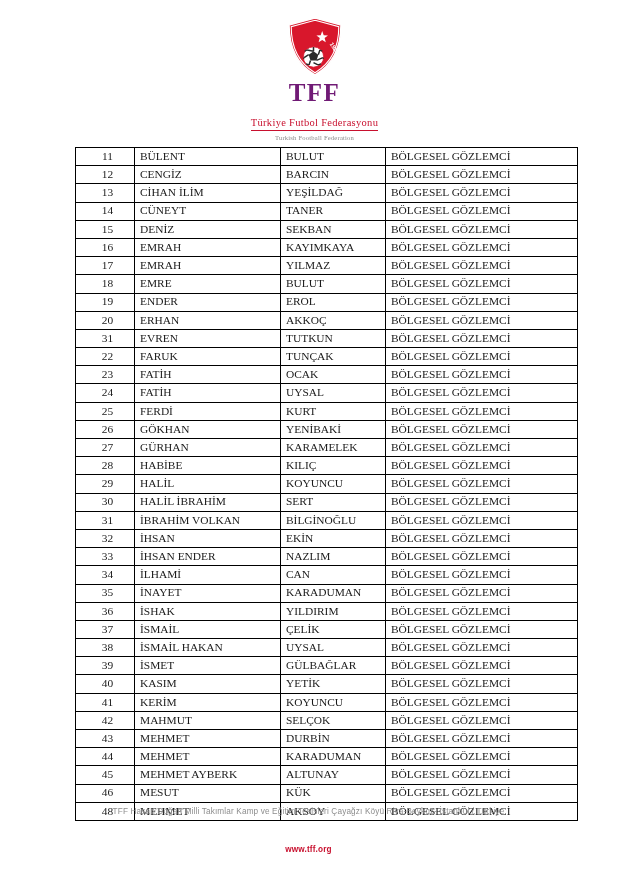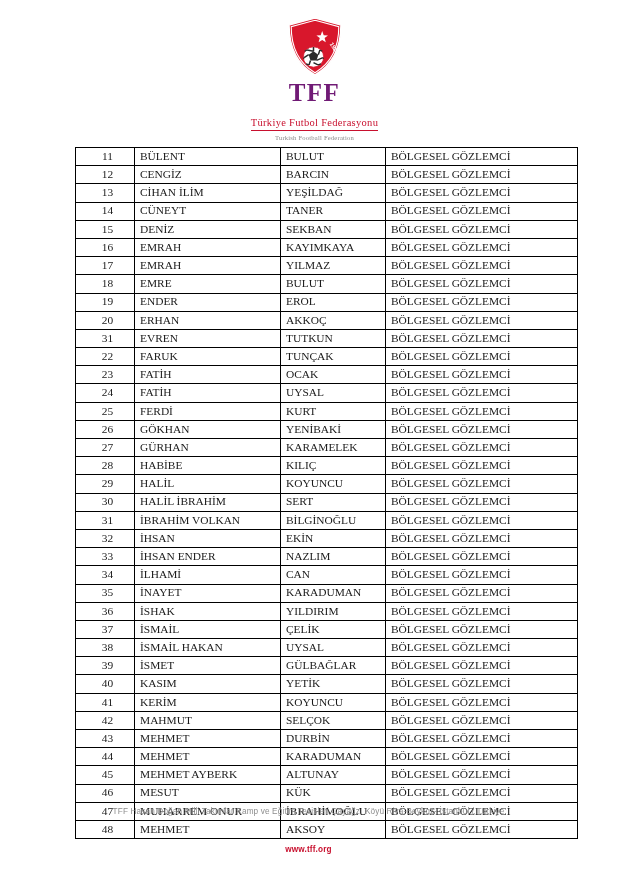--- a/index.html
+++ b/index.html
@@ -348,26 +348,20 @@
           <td class="c-last">ALTUNAY</td>
           <td class="c-role">BÖLGESEL GÖZLEMCİ</td>
         </tr>
         <tr>
           <td class="c-idx">46</td>
           <td class="c-first">MESUT</td>
           <td class="c-last">KÜK</td>
           <td class="c-role">BÖLGESEL GÖZLEMCİ</td>
         </tr>
         <tr>
-          <td class="c-idx">47</td>
-          <td class="c-first">MUHARREM ONUR</td>
-          <td class="c-last">İBRAHİMOĞLU</td>
-          <td class="c-role">BÖLGESEL GÖZLEMCİ</td>
-        </tr>
-        <tr>
           <td class="c-idx">48</td>
           <td class="c-first">MEHMET</td>
           <td class="c-last">AKSOY</td>
           <td class="c-role">BÖLGESEL GÖZLEMCİ</td>
         </tr>
       </tbody>
   </table>
 </div>
 
 <div class="doc-footer">

